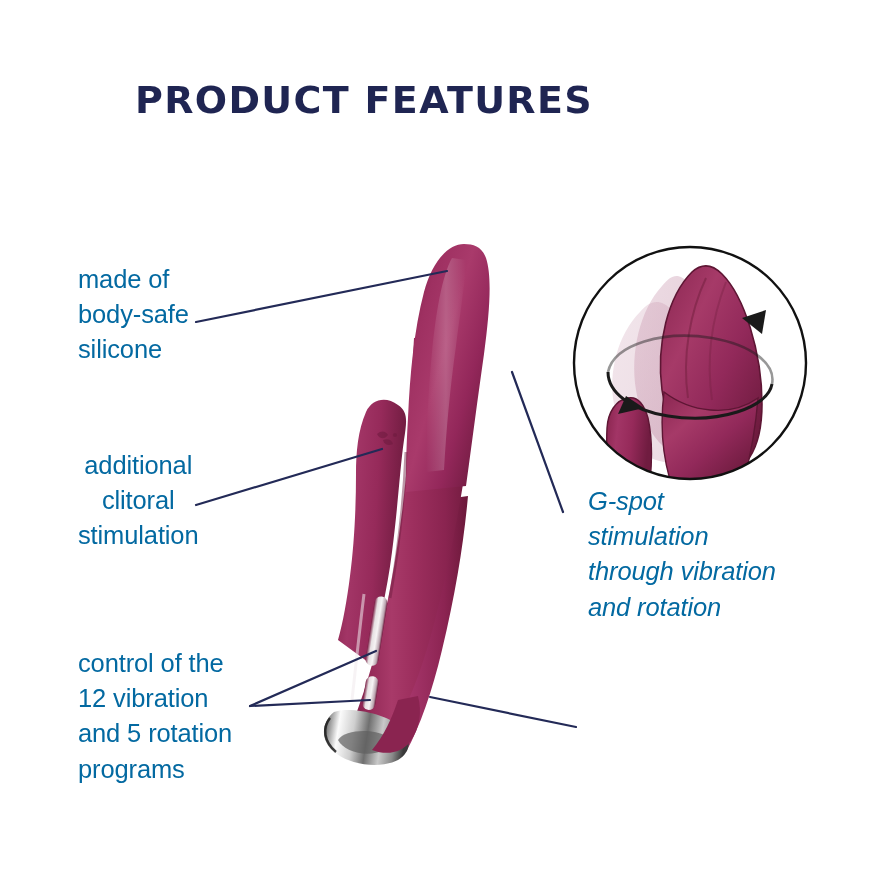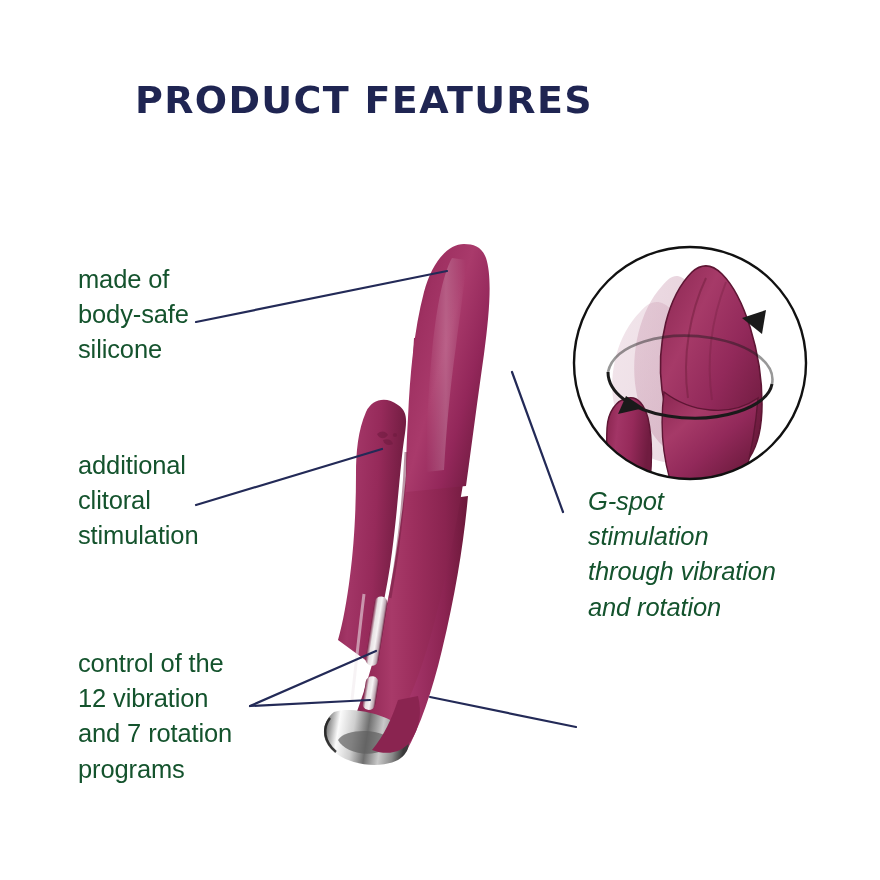--- a/index.html
+++ b/index.html
@@ -28,29 +28,29 @@
     font-size: 38px;
     font-weight: bold;
     letter-spacing: 0.035em;
     font-family: "DejaVu Sans", sans-serif;
     white-space: nowrap;
   }
 
   
   .callout {
     position: absolute;
-    color: #14532d;
+    color: #0369a1;
     font-size: 25.5px;
     line-height: 1.38;
     font-family: "Liberation Sans", sans-serif;
     white-space: pre-line;
     letter-spacing: -0.005em;
   }
   #label-silicone   { left: 78px;  top: 262px; }
-  #label-clitoral   { left: 78px;  top: 448px; }
+  #label-clitoral   { left: 78px;  top: 448px; text-align: center; }
   #label-controls   { left: 78px;  top: 646px; }
   #label-gspot      { left: 588px; top: 484px; font-style: italic; }
   #label-magnetic   { left: 586px; top: 676px; }
 
   
   #art, #leaders {
     position: absolute;
     left: 0; top: 0;
     width: 880px;
     height: 880px;
@@ -286,21 +286,21 @@
   <div class="callout" id="label-silicone">made of
 body-safe
 silicone</div>
 
   <div class="callout" id="label-clitoral">additional
 clitoral
 stimulation</div>
 
   <div class="callout" id="label-controls">control of the
 12 vibration
-and 7 rotation
+and 5 rotation
 programs</div>
 
   <div class="callout" id="label-gspot">G-spot
 stimulation
 through vibration
 and rotation</div>
 
 
 </div>
 

